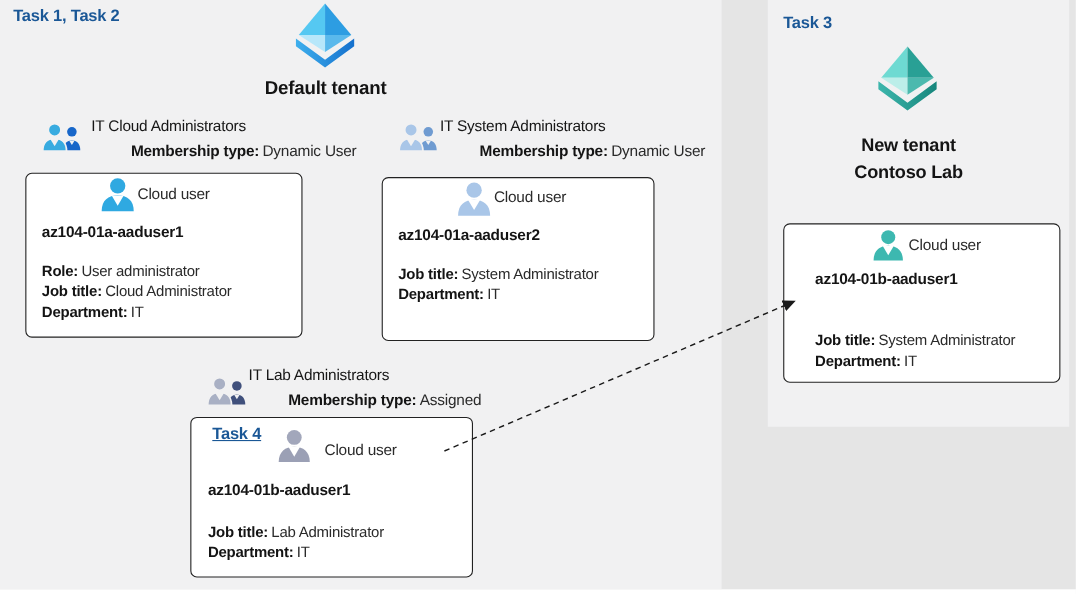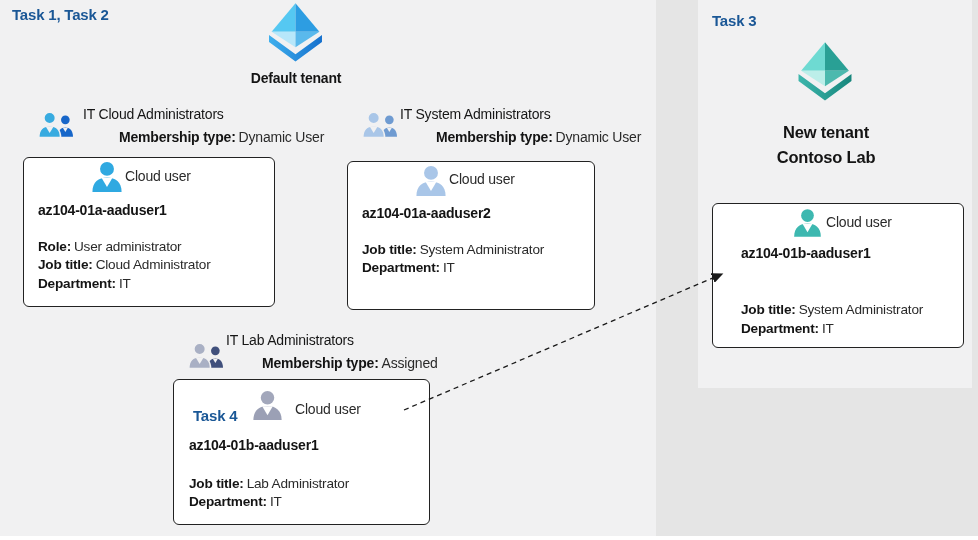--- a/index.html
+++ b/index.html
@@ -5,21 +5,21 @@
   html,body{margin:0;padding:0;background:#fff;}
   .canvas{
     position:relative;width:978px;height:536px;background:#e5e5e5;
     font-family:"Liberation Sans","DejaVu Sans",sans-serif;
     color:#1d1d1d;overflow:hidden;letter-spacing:-0.2px;padding-left:13px;
   }
   .panel{position:absolute;background:#f1f1f2;z-index:0;}
   .panel-left{left:0;top:0;width:656px;height:540px;}
   .panel-right{left:698px;top:0;width:274px;height:388px;}
   .task-label{position:absolute;font-weight:bold;font-size:15px;color:#1a5796;z-index:2;white-space:nowrap;}
-  .tenant-title{position:absolute;font-weight:bold;font-size:14px;color:#141414;text-align:center;z-index:2;white-space:nowrap;}
+  .tenant-title{position:absolute;font-weight:bold;font-size:17px;color:#141414;text-align:center;z-index:2;white-space:nowrap;}
   .group-title{position:absolute;font-weight:normal;font-size:14px;color:#161616;z-index:2;white-space:nowrap;}
   .group-sub{position:absolute;font-size:14px;color:#2a2a2a;z-index:2;white-space:nowrap;margin-left:36px;}
   .group-sub b{color:#141414;margin-right:3px;}
   .card{position:absolute;background:#ffffff;border:1.4px solid #222222;border-radius:6px;z-index:2;}
   .kind{position:absolute;font-size:14px;color:#2a2a2a;white-space:nowrap;}
   .uname{position:absolute;font-weight:bold;font-size:14px;color:#141414;white-space:nowrap;}
   .attr{position:absolute;font-size:13.6px;color:#2a2a2a;white-space:nowrap;}
   .attr b{color:#141414;margin-right:3px;}
   .mini-task{position:absolute;font-weight:bold;font-size:15px;color:#1a5796;white-space:nowrap;}
   .icon{position:absolute;z-index:2;}
@@ -118,21 +118,21 @@
     <circle cx="14.5" cy="8.4" r="7.2" fill="#a9b0c4" stroke="#f1f1f2" stroke-width="2"></circle>
     <path d="M1 32.5C1 22.5 7 18 14.5 18C22 18 28 22.5 28 32.5Z" fill="#a9b0c4" stroke="#f1f1f2" stroke-width="2"></path>
     <path d="M9.4 18.4L14.5 26.9L19.6 18.4Z" fill="#f1f1f2"></path>
   </svg>
   <div class="group-title" style="left:226px;top:332px;">IT Lab Administrators</div>
   <div class="group-sub" style="left:226px;top:355px;">
     <b>Membership type:</b><span>Assigned</span>
   </div>
 
   <div class="card" style="left:173px;top:379px;width:255px;height:144px;">
-    <div class="mini-task" style="left:19px;top:27px;">Task 4</div>
+    <div class="mini-task" style="left:19px;top:6px;text-decoration:underline;">Task 4</div>
     <svg class="icon" style="left:77px;top:10px;" width="33" height="31" viewBox="0 0 36 34">
       <circle cx="18" cy="8.4" r="7.4" fill="#a2a7bb"></circle>
       <path d="M2.5 33C2.5 22.5 9 17.6 18 17.6C27 17.6 33.5 22.5 33.5 33Z" fill="#9ba0b5"></path>
       <path d="M12.2 17.8L18 27.6L23.8 17.8Z" fill="#ffffff"></path>
     </svg>
     <div class="kind" style="left:121px;top:21px;">Cloud user</div>
     <div class="uname" style="left:15px;top:57px;">az104-01b-aaduser1</div>
     <div class="attr" style="left:15px;top:96px;">
       <b>Job title:</b><span>Lab Administrator</span>
     </div>

